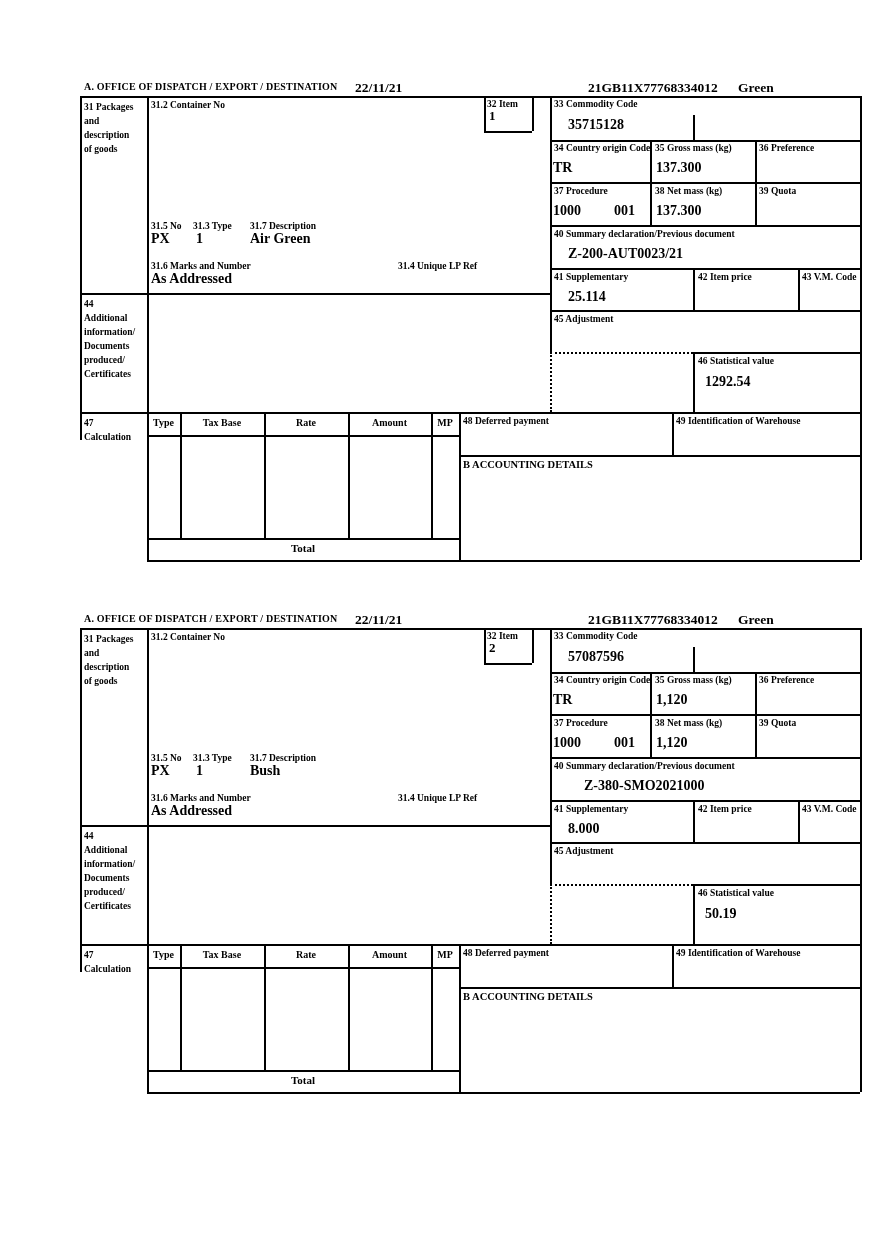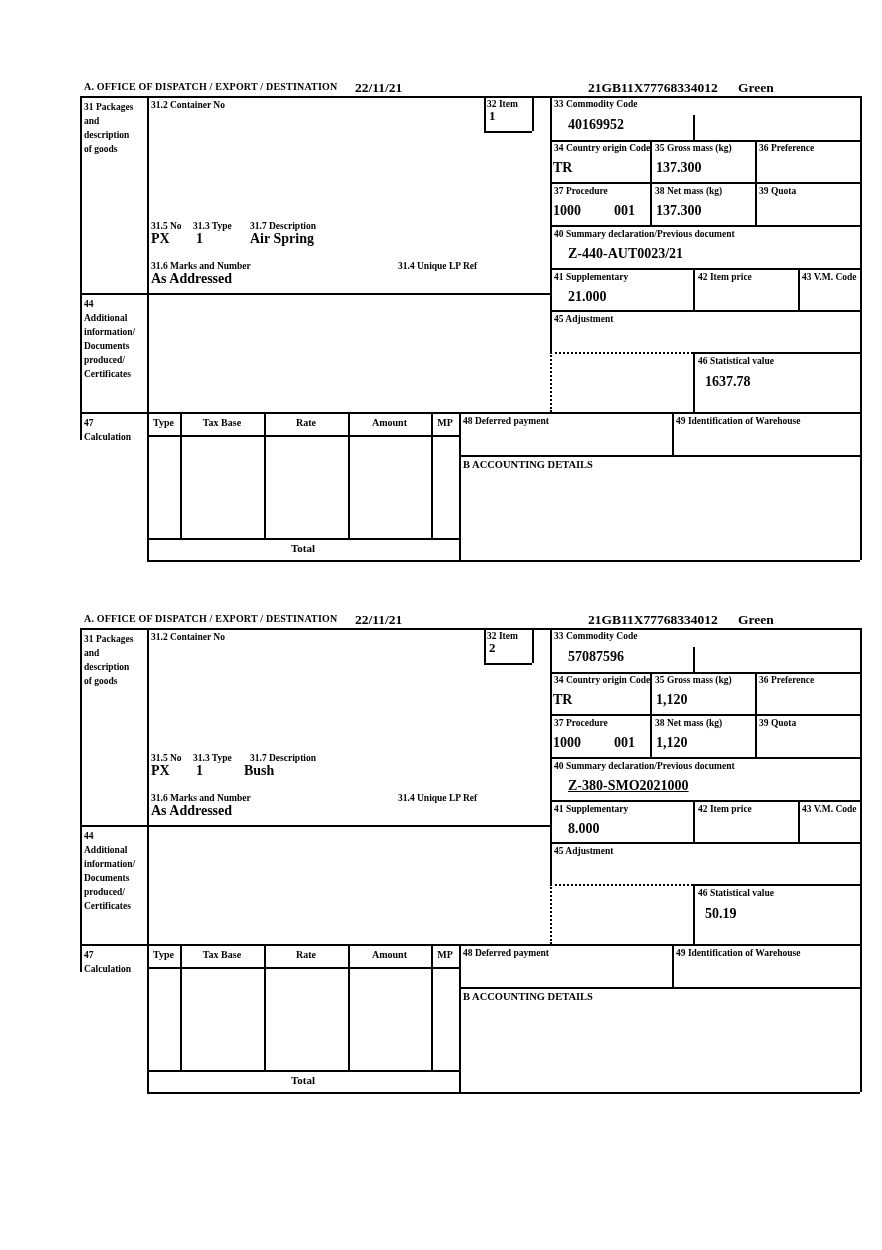--- a/index.html
+++ b/index.html
@@ -106,33 +106,33 @@
     <div class="acct">B ACCOUNTING DETAILS</div>
 
     <div class="colhdr" style="left:147px;width:33px;">Type</div>
     <div class="colhdr" style="left:180px;width:84px;">Tax Base</div>
     <div class="colhdr" style="left:264px;width:84px;">Rate</div>
     <div class="colhdr" style="left:348px;width:83px;">Amount</div>
     <div class="colhdr" style="left:431px;width:28px;">MP</div>
     <div class="totalrow">Total</div>
 
     <div class="val" style="left:489px;top:28px;font-size:13px;">1</div>
-    <div class="val" style="left:568px;top:37px;">40169952</div>
+    <div class="val" style="left:568px;top:37px;">35715128</div>
     <div class="val" style="left:553px;top:80px;">TR</div>
     <div class="val" style="left:656px;top:80px;">137.300</div>
     <div class="val" style="left:553px;top:123px;">1000</div>
     <div class="val" style="left:614px;top:123px;">001</div>
     <div class="val" style="left:656px;top:123px;">137.300</div>
     <div class="val" style="left:151px;top:151px;">PX</div>
     <div class="val" style="left:196px;top:151px;">1</div>
-    <div class="val" style="left:250px;top:151px;">Air Spring</div>
-    <div class="val" style="left:568px;top:166px;">Z-440-AUT0023/21</div>
+    <div class="val" style="left:250px;top:151px;">Air Green</div>
+    <div class="val" style="left:568px;top:166px;">Z-200-AUT0023/21</div>
     <div class="val" style="left:151px;top:191px;">As Addressed</div>
-    <div class="val" style="left:568px;top:209px;">21.000</div>
-    <div class="val" style="left:705px;top:294px;">1637.78</div>
+    <div class="val" style="left:568px;top:209px;">25.114</div>
+    <div class="val" style="left:705px;top:294px;">1292.54</div>
   </div>
 
   <div class="block" style="top: 612px;">
 
     <div class="hdrA" style="left:84px;top:1px;">A.  OFFICE OF DISPATCH / EXPORT / DESTINATION</div>
     <div class="hdrV" style="left:355px;top:0px;">22/11/21</div>
     <div class="hdrV" style="left:588px;top:0px;">21GB11X77768334012</div>
     <div class="hdrV" style="left:738px;top:0px;">Green</div>
 
     <div class="hl" style="top:16px;left:80px;width:780px;"></div>
@@ -216,18 +216,18 @@
 
     <div class="val" style="left:489px;top:28px;font-size:13px;">2</div>
     <div class="val" style="left:568px;top:37px;">57087596</div>
     <div class="val" style="left:553px;top:80px;">TR</div>
     <div class="val" style="left:656px;top:80px;">1,120</div>
     <div class="val" style="left:553px;top:123px;">1000</div>
     <div class="val" style="left:614px;top:123px;">001</div>
     <div class="val" style="left:656px;top:123px;">1,120</div>
     <div class="val" style="left:151px;top:151px;">PX</div>
     <div class="val" style="left:196px;top:151px;">1</div>
-    <div class="val" style="left:244px;top:151px;">Bush</div>
-    <div class="val" style="left:568px;top:166px;text-decoration:underline;">Z-380-SMO2021000</div>
+    <div class="val" style="left:250px;top:151px;">Bush</div>
+    <div class="val" style="left:584px;top:166px;">Z-380-SMO2021000</div>
     <div class="val" style="left:151px;top:191px;">As Addressed</div>
     <div class="val" style="left:568px;top:209px;">8.000</div>
     <div class="val" style="left:705px;top:294px;">50.19</div>
   </div>
 
 </body></html>

